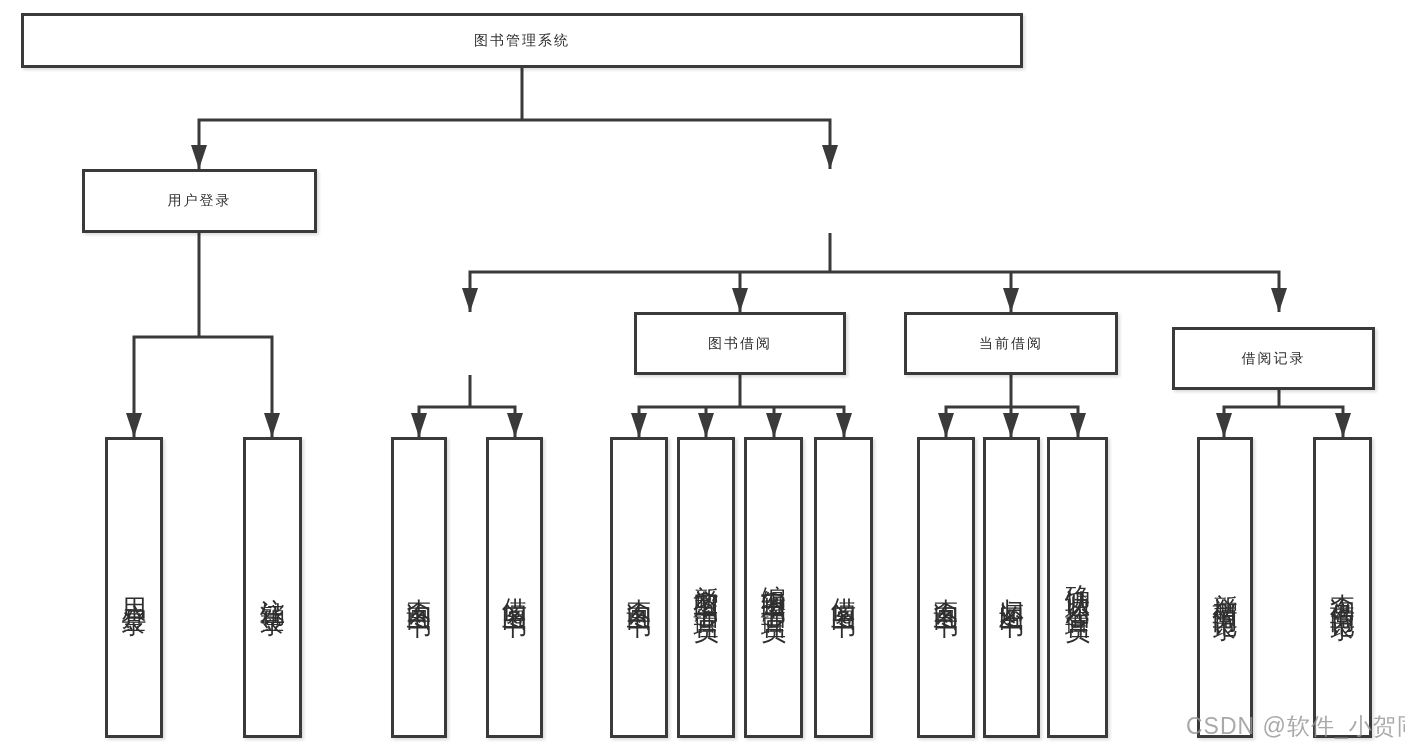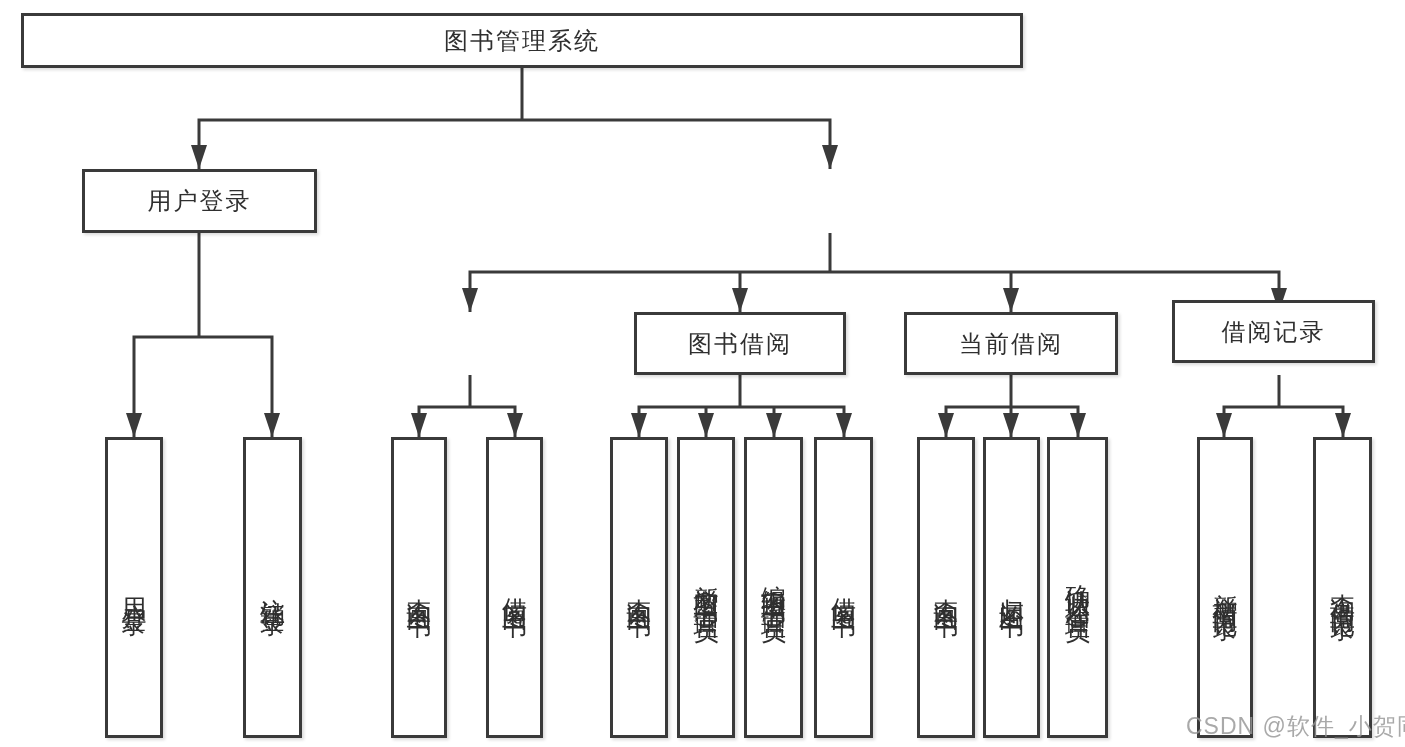--- a/index.html
+++ b/index.html
@@ -27,21 +27,21 @@
     box-sizing: border-box;
     border: 3px solid #3a3a3a;
     background: #ffffff;
     display: flex;
     align-items: center;
     justify-content: center;
     z-index: 2;
     box-shadow: 2px 2px 3px rgba(0,0,0,0.14);
   }
   .hlabel {
-    font-size: 24px;
+    font-size: 14px;
     letter-spacing: 2px;
     white-space: nowrap;
   }
   .leaf .vlabel {
     writing-mode: vertical-rl;
     text-orientation: mixed;
     font-size: 25px;
     line-height: 1;
     letter-spacing: 5px;
     white-space: nowrap;
@@ -102,21 +102,21 @@
   <div class="box" style="left:82px;top:169px;width:235px;height:64px">
     <span class="hlabel">用户登录</span>
   </div>
 
   <div class="box" style="left:904px;top:312px;width:214px;height:63px">
     <span class="hlabel">当前借阅</span>
   </div>
   <div class="box" style="left:634px;top:312px;width:212px;height:63px">
     <span class="hlabel">图书借阅</span>
   </div>
-  <div class="box" style="left:1172px;top:300px;width:203px;height:63px">
+  <div class="box" style="left:1172px;top:327px;width:203px;height:63px">
     <span class="hlabel">借阅记录</span>
   </div>
 
   <div class="box leaf" style="left:105px;top:437px;width:58px;height:301px">
     <span class="vlabel">用户登录</span>
   </div>
   <div class="box leaf" style="left:243px;top:437px;width:59px;height:301px">
     <span class="vlabel">注销登录</span>
   </div>
 

